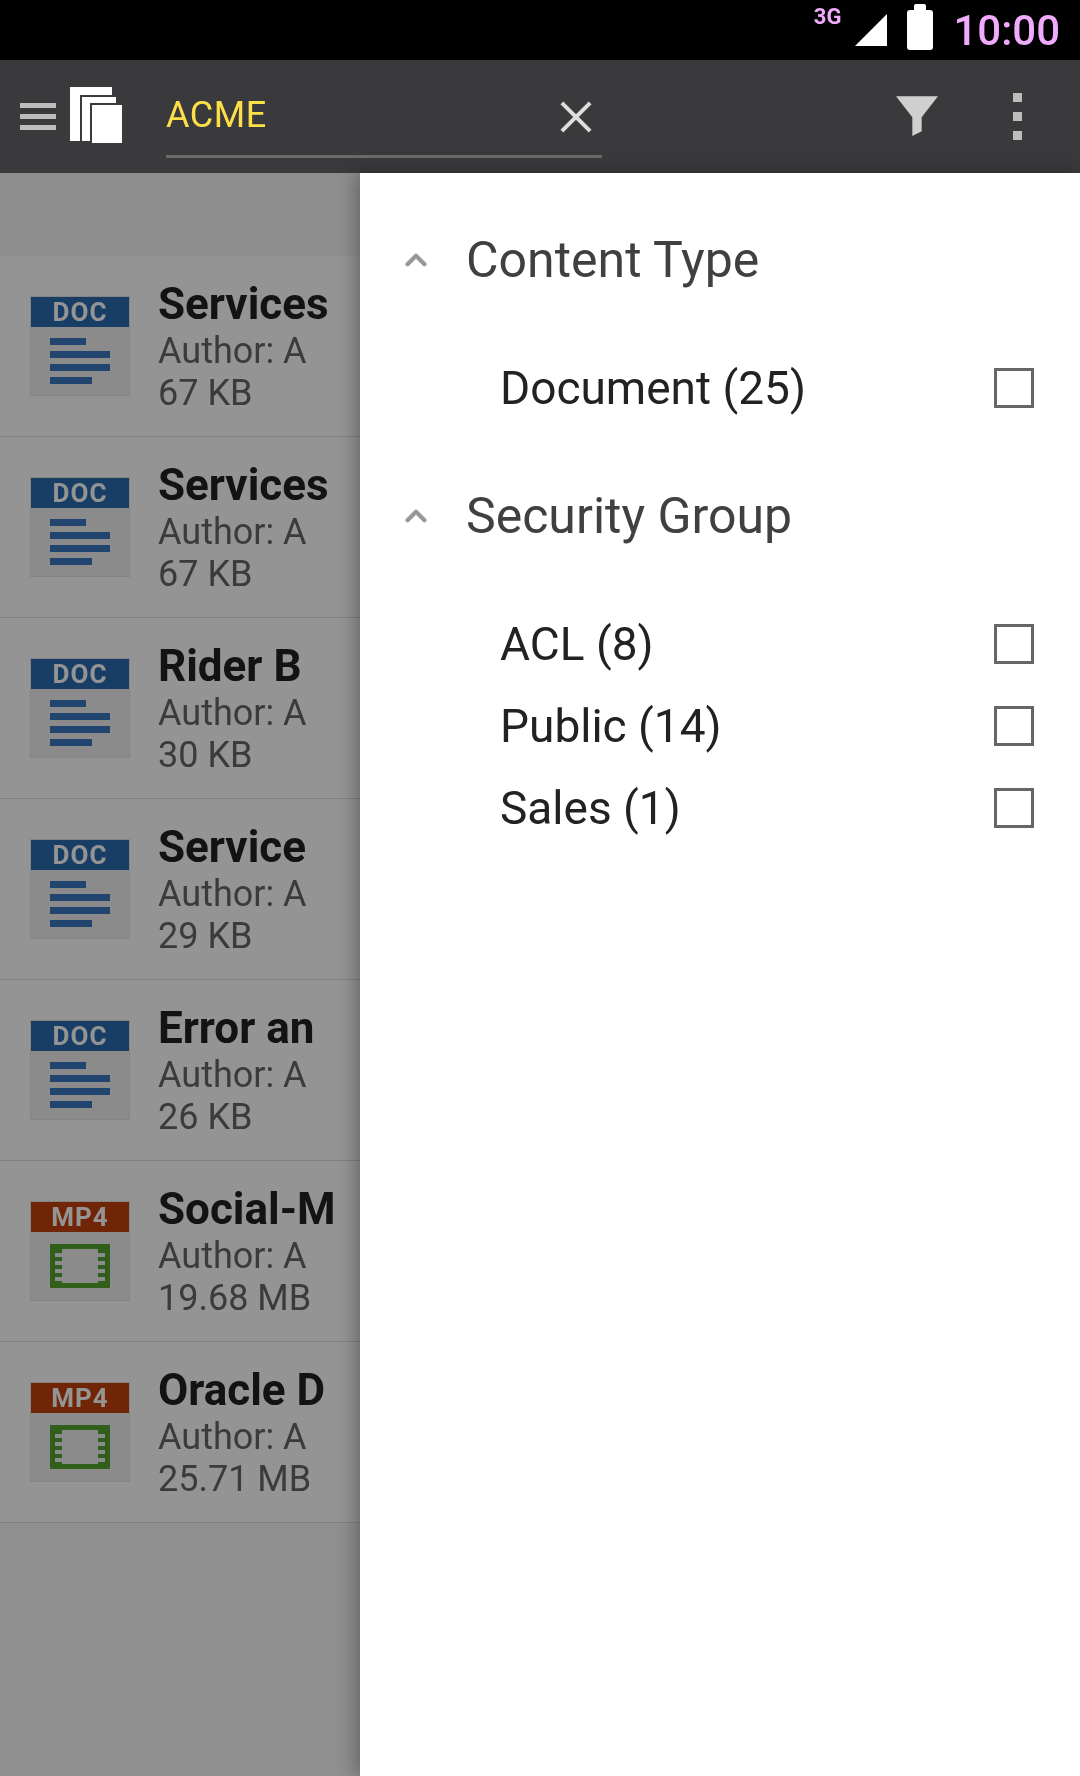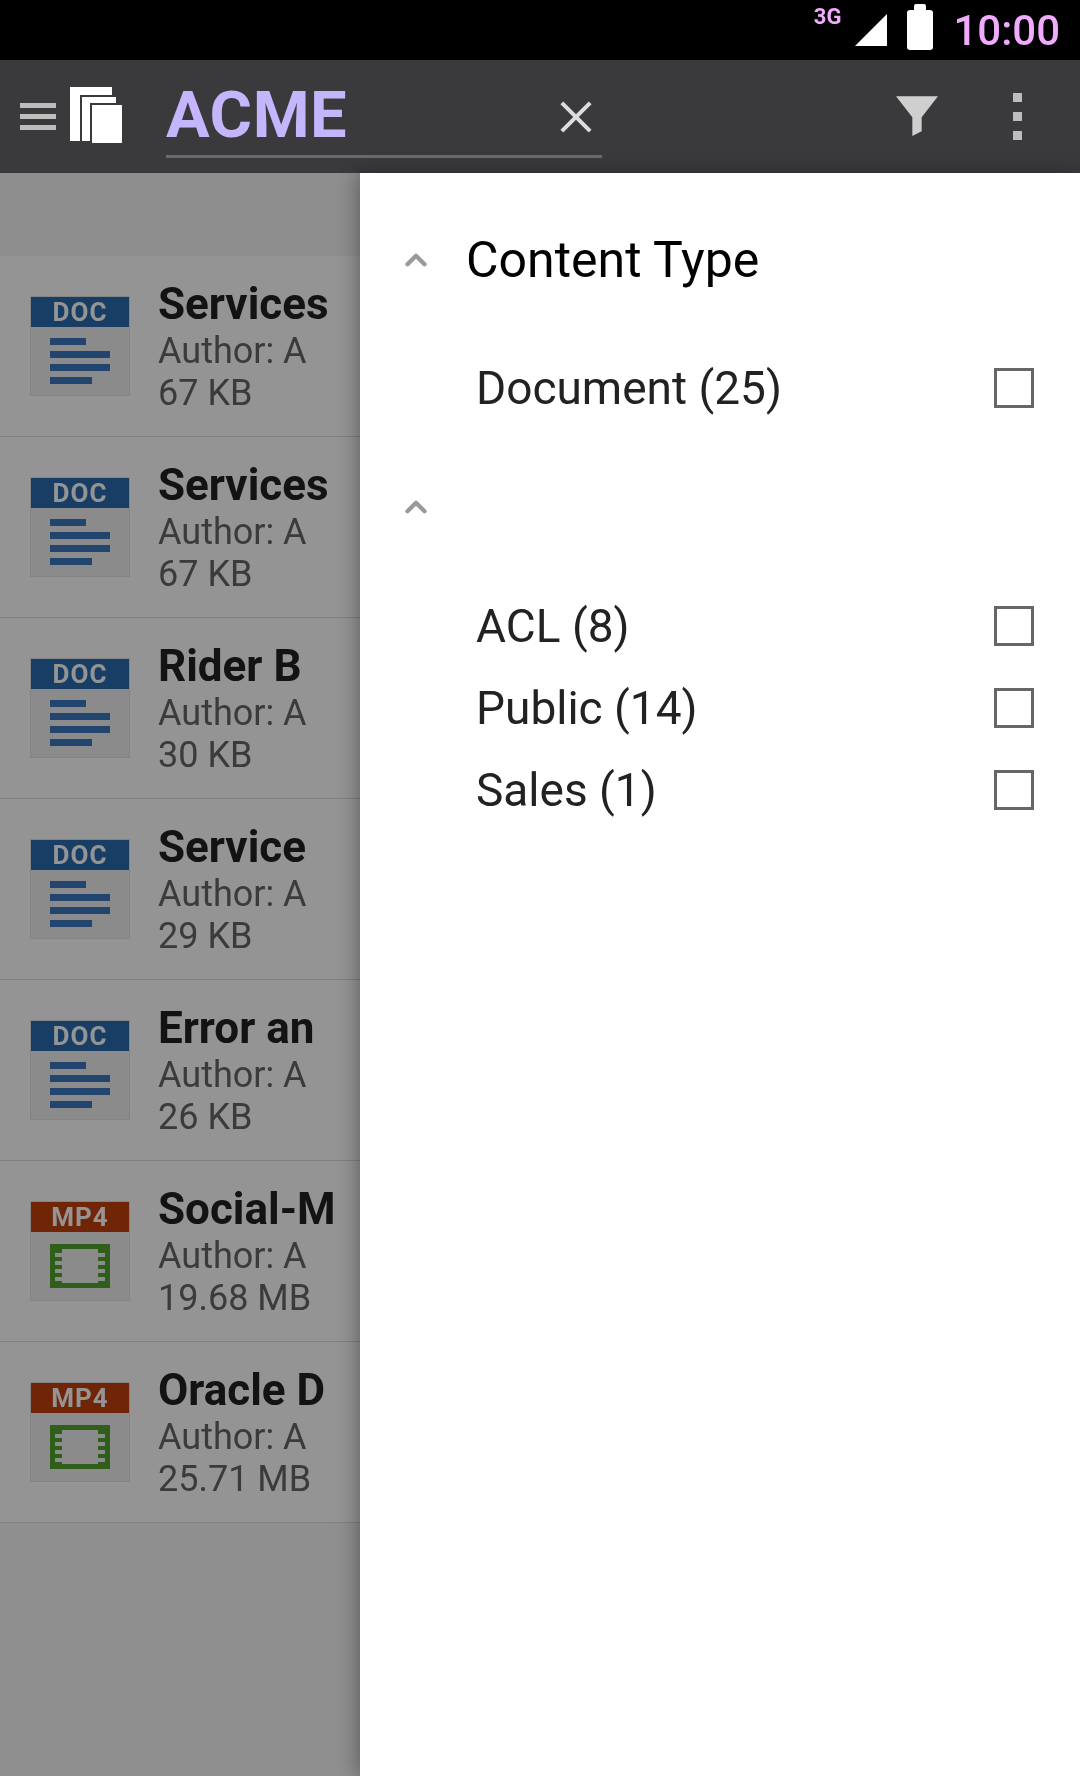--- a/index.html
+++ b/index.html
@@ -16,21 +16,21 @@
     
     .toolbar { height: 113px; background: #3a3a3c; display: flex; align-items: center; padding: 0 20px; color: #eee; }
     .toolbar .hamburger { width: 36px; margin-right: 14px; }
     .toolbar .hamburger div { height: 5px; background: #bdbdbd; margin: 6px 0; }
     .toolbar .pages-icon { width: 60px; height: 60px; position: relative; margin-right: 36px; }
     .toolbar .pages-icon .p1, .toolbar .pages-icon .p2, .toolbar .pages-icon .p3 { position: absolute; background: #fff; }
     .toolbar .pages-icon .p1 { width: 42px; height: 54px; left: 0; top: 0; }
     .toolbar .pages-icon .p2 { width: 38px; height: 48px; left: 10px; top: 8px; border: 2px solid #3a3a3c; }
     .toolbar .pages-icon .p3 { width: 34px; height: 42px; left: 20px; top: 16px; border: 2px solid #3a3a3c; }
     .toolbar .search-wrap { display: flex; align-items: center; width: 436px; border-bottom: 3px solid #6a6a6a; height: 82px; }
-    .toolbar .search-text { flex: 1; font-size: 65px; color: #c4b5fd; font-weight: 700; letter-spacing: 0.5px; }
+    .toolbar .search-text { flex: 1; font-size: 36px; color: #fde047; font-weight: 400; letter-spacing: 0.5px; }
     .toolbar .clear-x { width: 32px; height: 32px; position: relative; margin-left: 14px; margin-right: 10px; }
     .toolbar .clear-x::before, .toolbar .clear-x::after { content: ""; position: absolute; width: 40px; height: 4px; background: #ddd; top: 50%; left: -4px; }
     .toolbar .clear-x::before { transform: rotate(45deg); }
     .toolbar .clear-x::after { transform: rotate(-45deg); }
     .toolbar .spacer { flex: 1; }
     .toolbar .funnel, .toolbar .overflow { margin: 0 30px; }
     .toolbar .funnel svg { width: 56px; height: 56px; }
     .toolbar .overflow { display: flex; flex-direction: column; gap: 10px; align-items: center; padding: 0 8px; }
     .toolbar .overflow span { width: 9px; height: 9px; background: #bdbdbd; }
 
@@ -59,22 +59,22 @@
     .meta .size { font-size: 36px; color: #666; }
 
     
     .scrim { position: absolute; inset: 0; background: rgba(0,0,0,0.42); }
 
     
     .filter-panel { position: absolute; top: 173px; right: 0; width: 720px; bottom: 0; background: #fff; z-index: 10; box-shadow: -4px 0 18px rgba(0,0,0,0.3); padding-top: 30px; }
     .fgroup-head { display: flex; align-items: center; padding: 28px 36px; gap: 30px; }
     .chev { width: 40px; height: 40px; display: flex; align-items: center; justify-content: center; }
     .chev svg { width: 34px; height: 34px; }
-    .fgroup-title { font-size: 50px; color: #000000; font-weight: 400; }
-    .foption { display: flex; align-items: center; padding: 14px 46px 14px 116px; gap: 20px; }
+    .fgroup-title { font-size: 50px; color: #404040; font-weight: 400; }
+    .foption { display: flex; align-items: center; padding: 14px 46px 14px 116px; gap: 20px; margin-left: 24px; }
     .foption .flabel { flex: 1; font-size: 46px; color: #222; }
     .fcheck { width: 40px; height: 40px; border: 3px solid #666; background: #fff; }
     .fgroup-spacer { height: 30px; }
   </style>
 </head>
 <body>
 
 <div class="statusbar">
   <span class="net3g">3G</span>
   <div class="sig">
@@ -249,20 +249,21 @@
       <div class="flabel">Document (25)</div>
       <div class="fcheck"></div>
     </div>
     <div class="fgroup-spacer"></div>
     <div class="fgroup-head">
       <div class="chev">
         <svg viewBox="0 0 24 24">
           <path d="M6 15l6-6 6 6" stroke="#999" stroke-width="3" fill="none" stroke-linecap="round" stroke-linejoin="round"></path>
         </svg>
       </div>
+      <div class="fgroup-title">Security Group</div>
     </div>
     <div class="fgroup-spacer"></div>
     <div class="foption">
       <div class="flabel">ACL (8)</div>
       <div class="fcheck"></div>
     </div>
     <div class="foption">
       <div class="flabel">Public (14)</div>
       <div class="fcheck"></div>
     </div>

